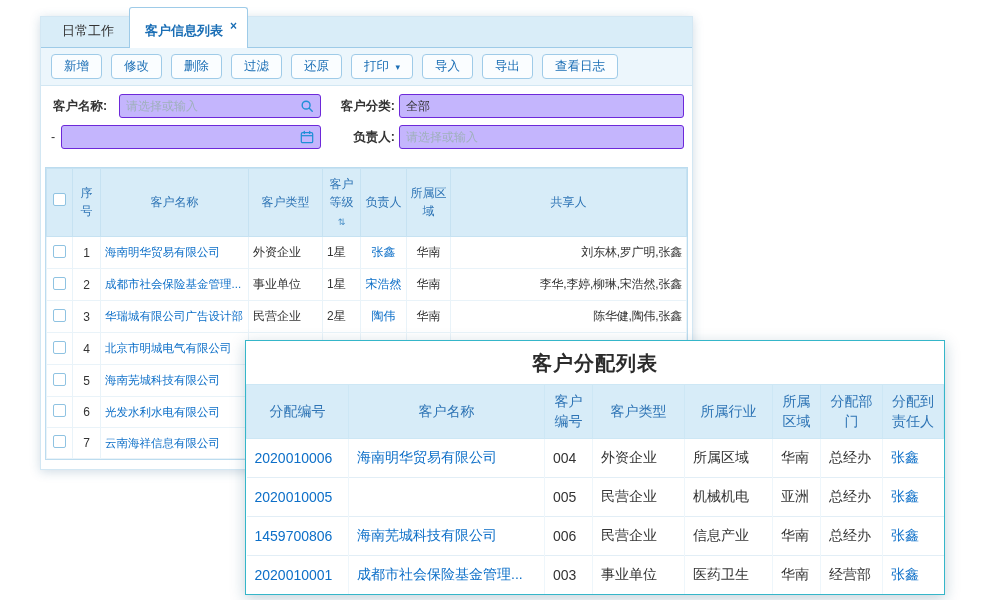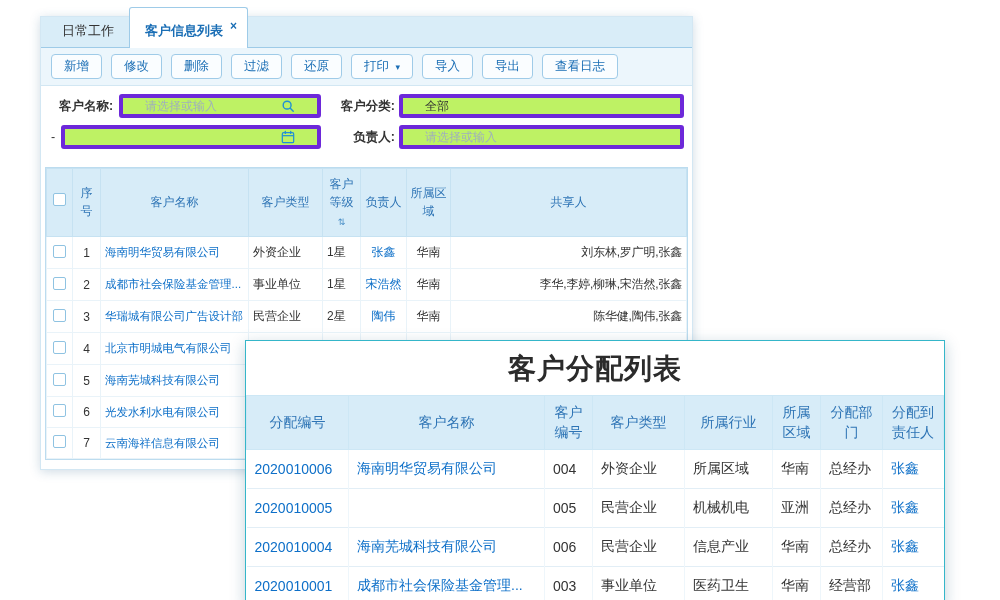--- a/index.html
+++ b/index.html
@@ -34,26 +34,26 @@
   .tb-btn {
     font-family: inherit; font-size: 12.5px; color: #1a6eb5;
     background: #fafdff; border: 1px solid #9fcbe8; border-radius: 4px;
     padding: 5px 12px; line-height: 1; cursor: pointer; white-space: nowrap;
   }
   .caret { font-size: 9px; margin-left: 3px; }
 
   .filters { padding: 5px 8px 10px; background: #fff; }
   .filter-row { display: flex; align-items: center; height: 31px; }
   .f-label { font-size: 12.5px; font-weight: bold; color: #333; white-space: nowrap; }
-  .lbl1 { width: 70px; padding-left: 4px; text-align: center; }
+  .lbl1 { width: 70px; padding-left: 4px; }
   .lbl2 { width: 74px; text-align: right; margin-right: 4px; }
   .dash { width: 12px; padding-left: 2px; font-size: 12.5px; color: #333; }
   .inputbox, .selectbox {
     display: flex; align-items: center; height: 24px;
-    border: 4px solid #6d28d9; border-radius: 3px; background: #bef264; padding: 0 22px;
+    border: 1px solid #6d28d9; border-radius: 3px; background: #c4b5fd; padding: 0 6px;
   }
   .w200 { width: 202px; }
   .date  { width: 260px; }
   .grow, .selectbox { flex: 1; }
   .inputbox input {
     border: none; outline: none; flex: 1; min-width: 0;
     font-family: inherit; font-size: 12px; color: #333; background: transparent;
   }
   .inputbox input::placeholder { color: #9fb0bc; }
   .selectbox span { font-size: 12px; color: #333; }
@@ -84,21 +84,21 @@
   }
   .sort-icon { display: inline-block; font-size: 9px; color: #4a8fc7; cursor: pointer; line-height: 1; }
 
   
   .panel2 {
     position: absolute; left: 245px; top: 340px; width: 700px; z-index: 5;
     background: #fff; border: 1px solid #35b6c9;
     box-shadow: 0 4px 14px rgba(20, 80, 110, .25);
   }
   .panel2 h2 {
-    text-align: center; font-size: 28px; font-weight: bold; color: #2b2b2b;
+    text-align: center; font-size: 20px; font-weight: bold; color: #2b2b2b;
     padding: 9px 0 7px; letter-spacing: 1px;
   }
   .p2-table { width: 100%; border-collapse: collapse; table-layout: fixed; }
   .p2-table th {
     background: #d7ecf8; color: #2e74b5; font-weight: normal; font-size: 14px;
     border: 1px solid #cde7f5; padding: 6px 4px; text-align: center;
     vertical-align: middle; line-height: 1.45;
   }
   .p2-table td {
     font-size: 14px; color: #333; padding: 10px 8px;
@@ -317,21 +317,21 @@
           <td><span class="link">2020010005</span></td>
           <td><span class="link"></span></td>
           <td>005</td>
           <td>民营企业</td>
           <td>机械机电</td>
           <td>亚洲</td>
           <td>总经办</td>
           <td><span class="link">张鑫</span></td>
         </tr>
         <tr>
-          <td><span class="link">2020010004</span></td>
+          <td><span class="link">1459700806</span></td>
           <td><span class="link">海南芜城科技有限公司</span></td>
           <td>006</td>
           <td>民营企业</td>
           <td>信息产业</td>
           <td>华南</td>
           <td>总经办</td>
           <td><span class="link">张鑫</span></td>
         </tr>
         <tr>
           <td><span class="link">2020010001</span></td>

